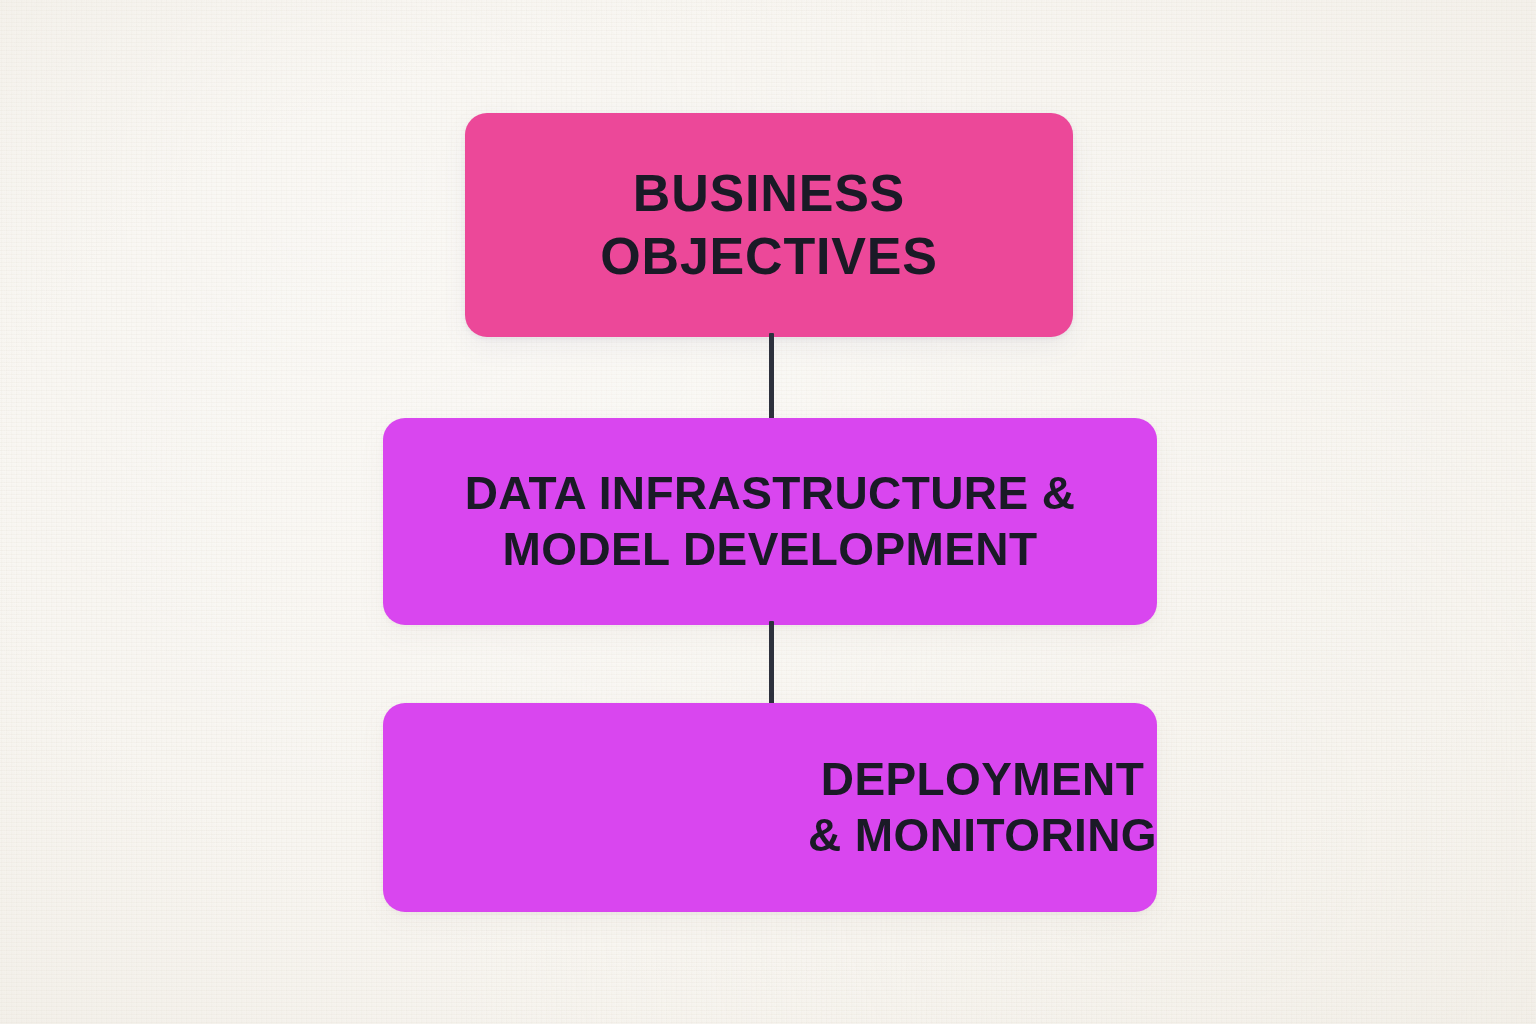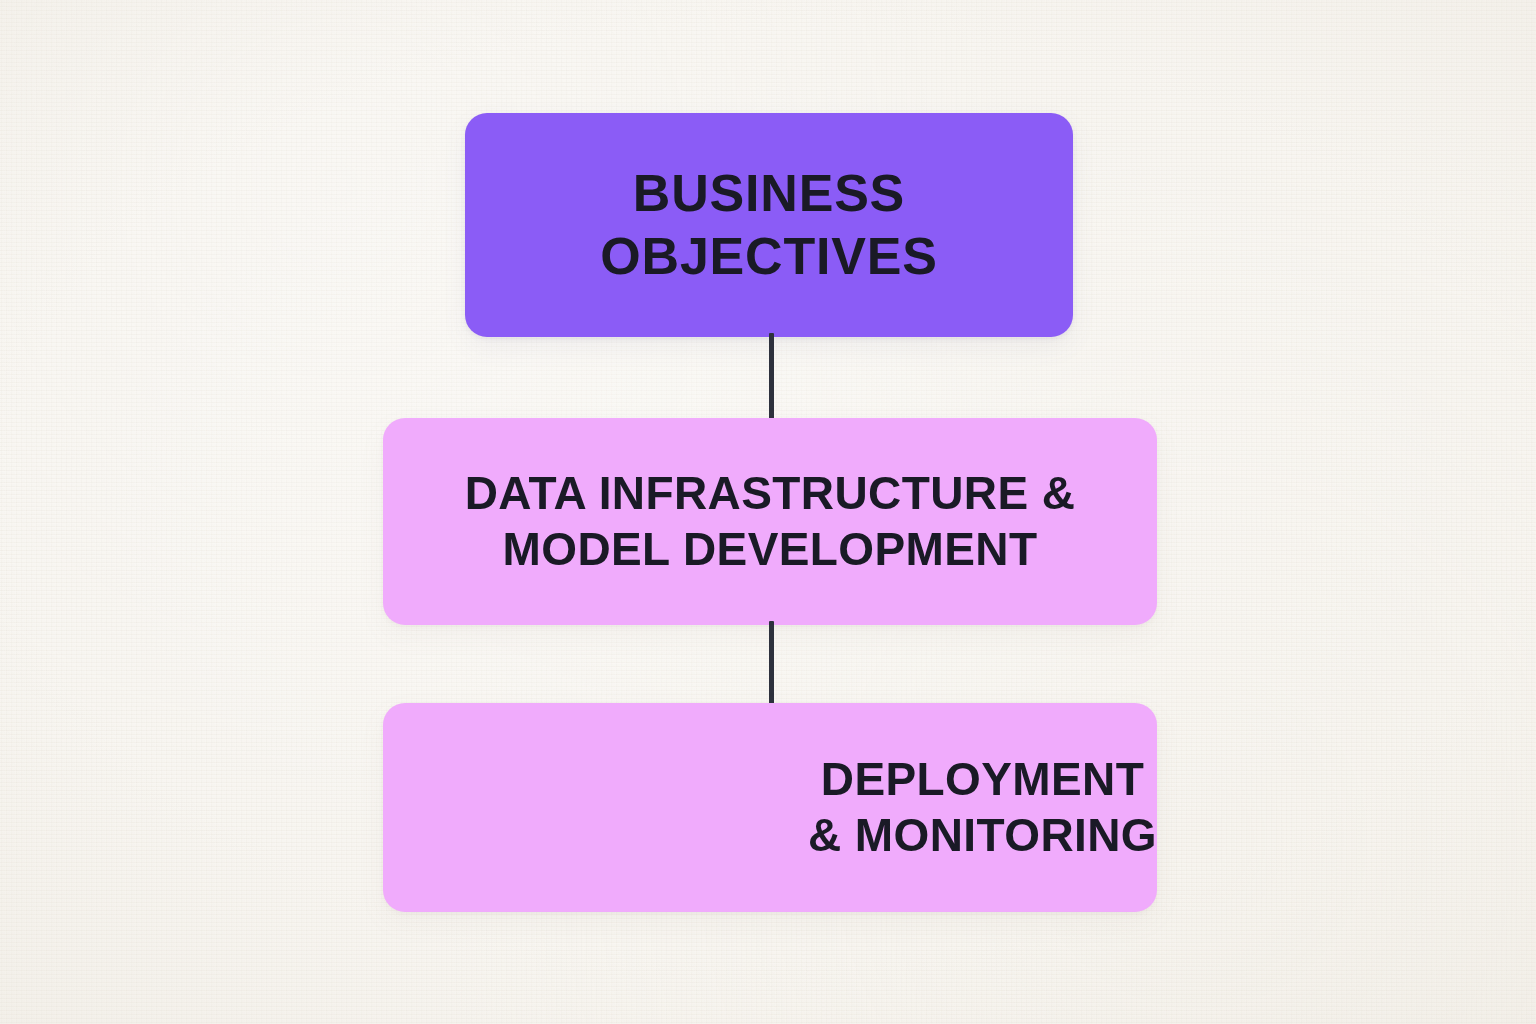--- a/index.html
+++ b/index.html
@@ -78,37 +78,37 @@
     white-space: pre-line;
     color: #1a1a26;
   }
 
   
   #node-business-objectives {
     left: 465px;
     top: 113px;
     width: 608px;
     height: 224px;
-    background: #8b5cf6;
+    background: #ec4899;
     border-radius: 22px;
     box-shadow:
       0 2px 5px rgba(120,108,150,0.10),
       0 10px 26px rgba(120,108,150,0.07);
   }
   #node-business-objectives .node-label {
     font-size: 52px;
     letter-spacing: 0.8px;
     line-height: 1.22;
   }
 
   
   .node-plain {
     left: 383px;
     width: 774px;
-    background: #f0abfc;
+    background: #d946ef;
     border-radius: 22px;
     box-shadow:
       0 2px 5px rgba(150,144,130,0.07),
       0 10px 28px rgba(150,144,130,0.06);
   }
 
   #node-data-infrastructure {
     top: 418px;
     height: 207px;
   }

